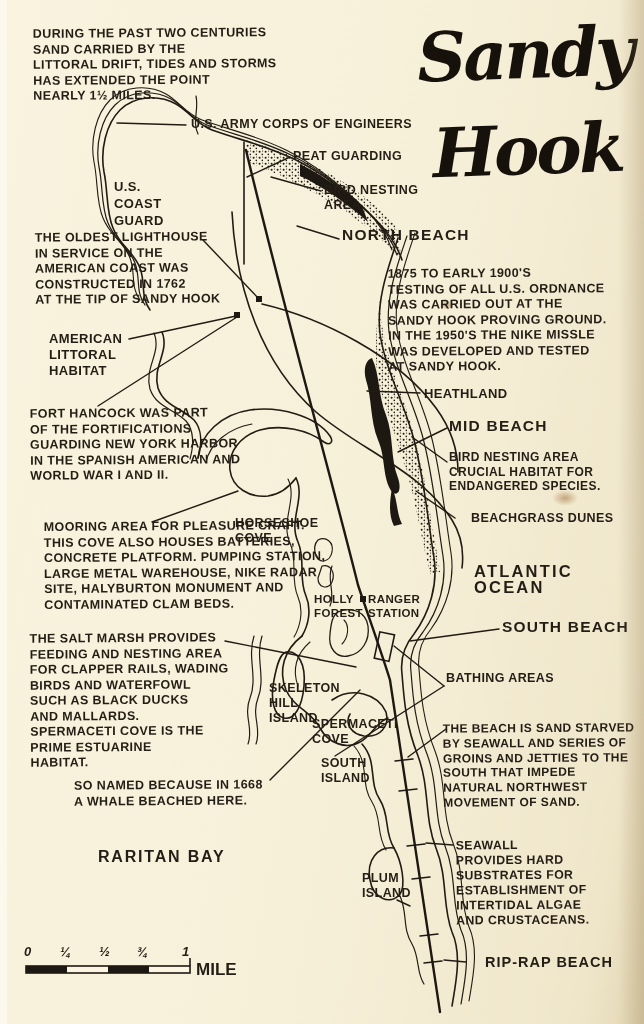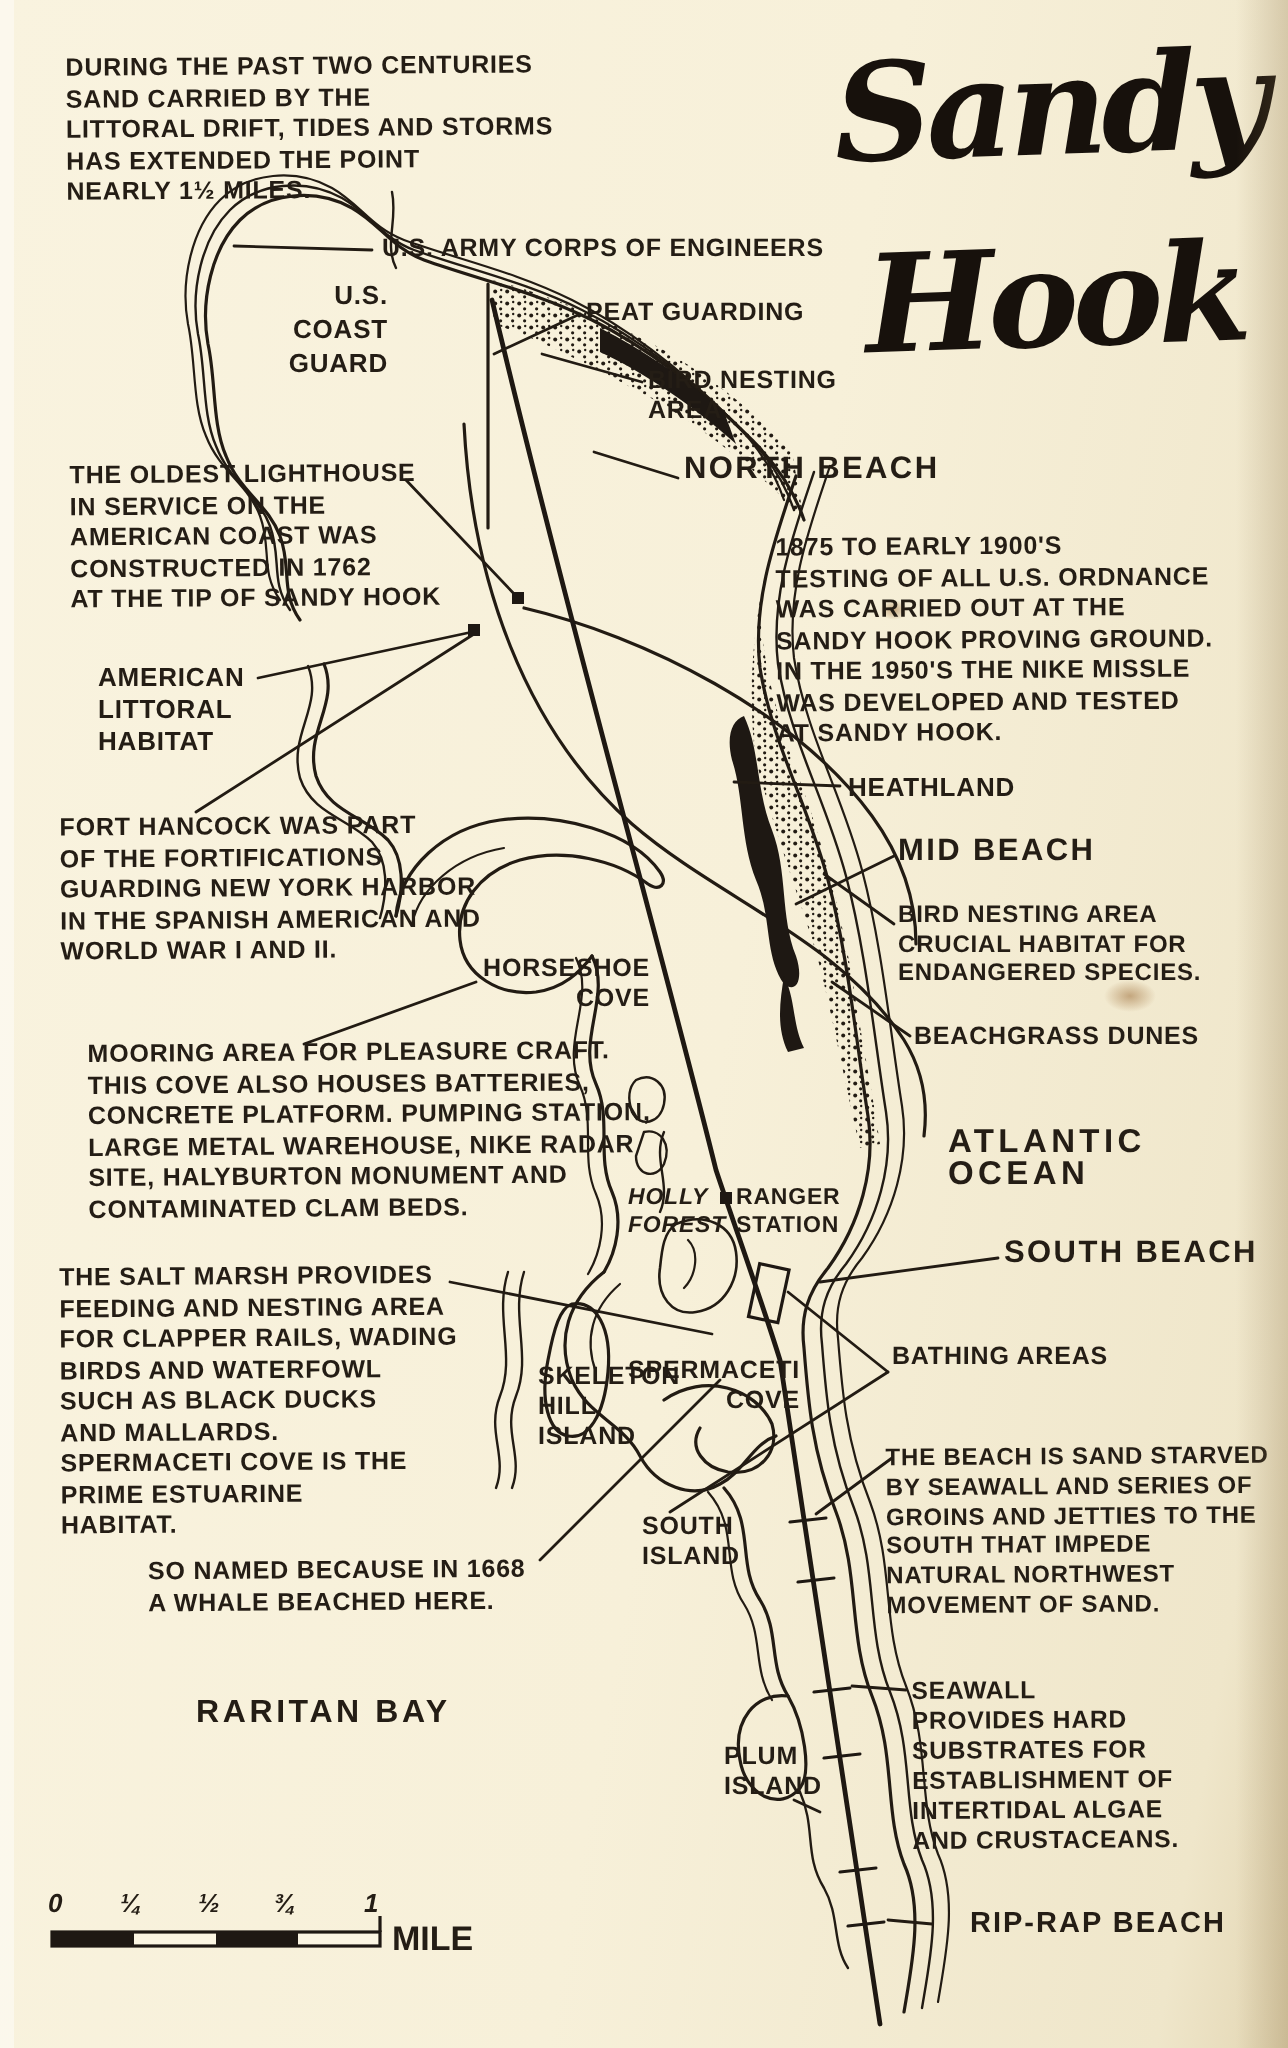--- a/index.html
+++ b/index.html
@@ -10,21 +10,21 @@
   }
   .edge-shade{position:absolute;right:0;top:0;width:26px;height:100%;
     background:linear-gradient(to right,rgba(140,115,70,0) 0%,rgba(140,115,70,.28) 100%);}
   .left-light{position:absolute;left:0;top:0;width:7px;height:100%;background:rgba(255,255,255,.45);}
   svg.map{position:absolute;left:0;top:0;}
   .lbl,.note{position:absolute;white-space:pre-line;font-weight:700;letter-spacing:.4px;
     line-height:15.5px;font-size:12.5px;color:#241d15;}
   .note{transform:rotate(-.4deg);}
   .big{font-size:15.5px;letter-spacing:1.2px;line-height:17px;}
   .huge{font-size:16.5px;letter-spacing:2.2px;}
-  .ctr{text-align:right;}
+  .ctr{text-align:left;margin-top:39px;}
   .title{position:absolute;left:412px;top:6px;width:228px;text-align:center;
     font-family:"DejaVu Serif",serif;font-style:italic;font-weight:700;
     font-size:68px;line-height:96px;letter-spacing:-3px;color:#17110c;transform:rotate(-2deg);}
   .stain{position:absolute;border-radius:50%;background:radial-gradient(closest-side,rgba(150,100,45,.5),rgba(150,100,45,0));}
   .tick{position:absolute;font-weight:700;font-size:13px;font-style:italic;color:#241d15;}
 </style>
 </head>
 <body>
 
 <div class="page">
@@ -213,23 +213,23 @@
   <div class="lbl" style="left:49px;top:331px;font-size:13px;line-height:16px;">AMERICAN
 LITTORAL
 HABITAT</div>
   <div class="lbl" style="left:424px;top:386px;font-size:13px;">HEATHLAND</div>
   <div class="lbl big" style="left:449px;top:417px;">MID BEACH</div>
   <div class="lbl" style="left:449px;top:450px;font-size:12px;line-height:14.5px;">BIRD NESTING AREA
 CRUCIAL HABITAT FOR
 ENDANGERED SPECIES.</div>
   <div class="lbl ctr" style="left:235px;top:477px;width:90px;line-height:15px;">HORSESHOE
 COVE</div>
-  <div class="lbl" style="left:457px;top:511px;text-align:center;">BEACHGRASS DUNES</div>
+  <div class="lbl" style="left:471px;top:511px;text-align:center;">BEACHGRASS DUNES</div>
   <div class="lbl huge" style="left:474px;top:564px;">ATLANTIC OCEAN</div>
-  <div class="lbl" style="left:314px;top:592px;font-size:11.5px;line-height:14px;font-style:italic;">HOLLY
+  <div class="lbl" style="left:314px;top:592px;font-size:11.5px;line-height:14px;">HOLLY
 FOREST</div>
   <div class="lbl" style="left:368px;top:592px;font-size:11.5px;line-height:14px;">RANGER
 STATION</div>
   <div class="lbl big" style="left:502px;top:618px;">SOUTH BEACH</div>
   <div class="lbl" style="left:446px;top:671px;">BATHING AREAS</div>
   <div class="lbl" style="left:233px;top:681px;line-height:15px;margin-left:36px;">SKELETON
 HILL
 ISLAND</div>
   <div class="lbl ctr" style="left:312px;top:678px;width:88px;line-height:15px;">SPERMACETI
 COVE</div>

